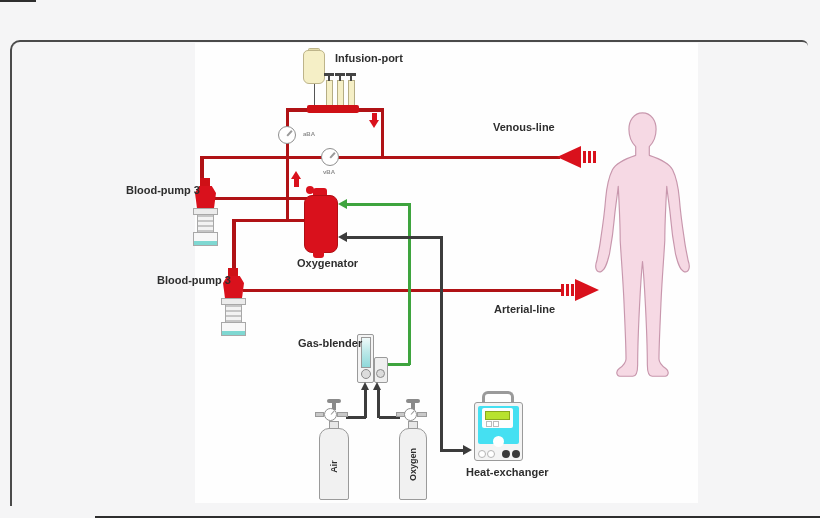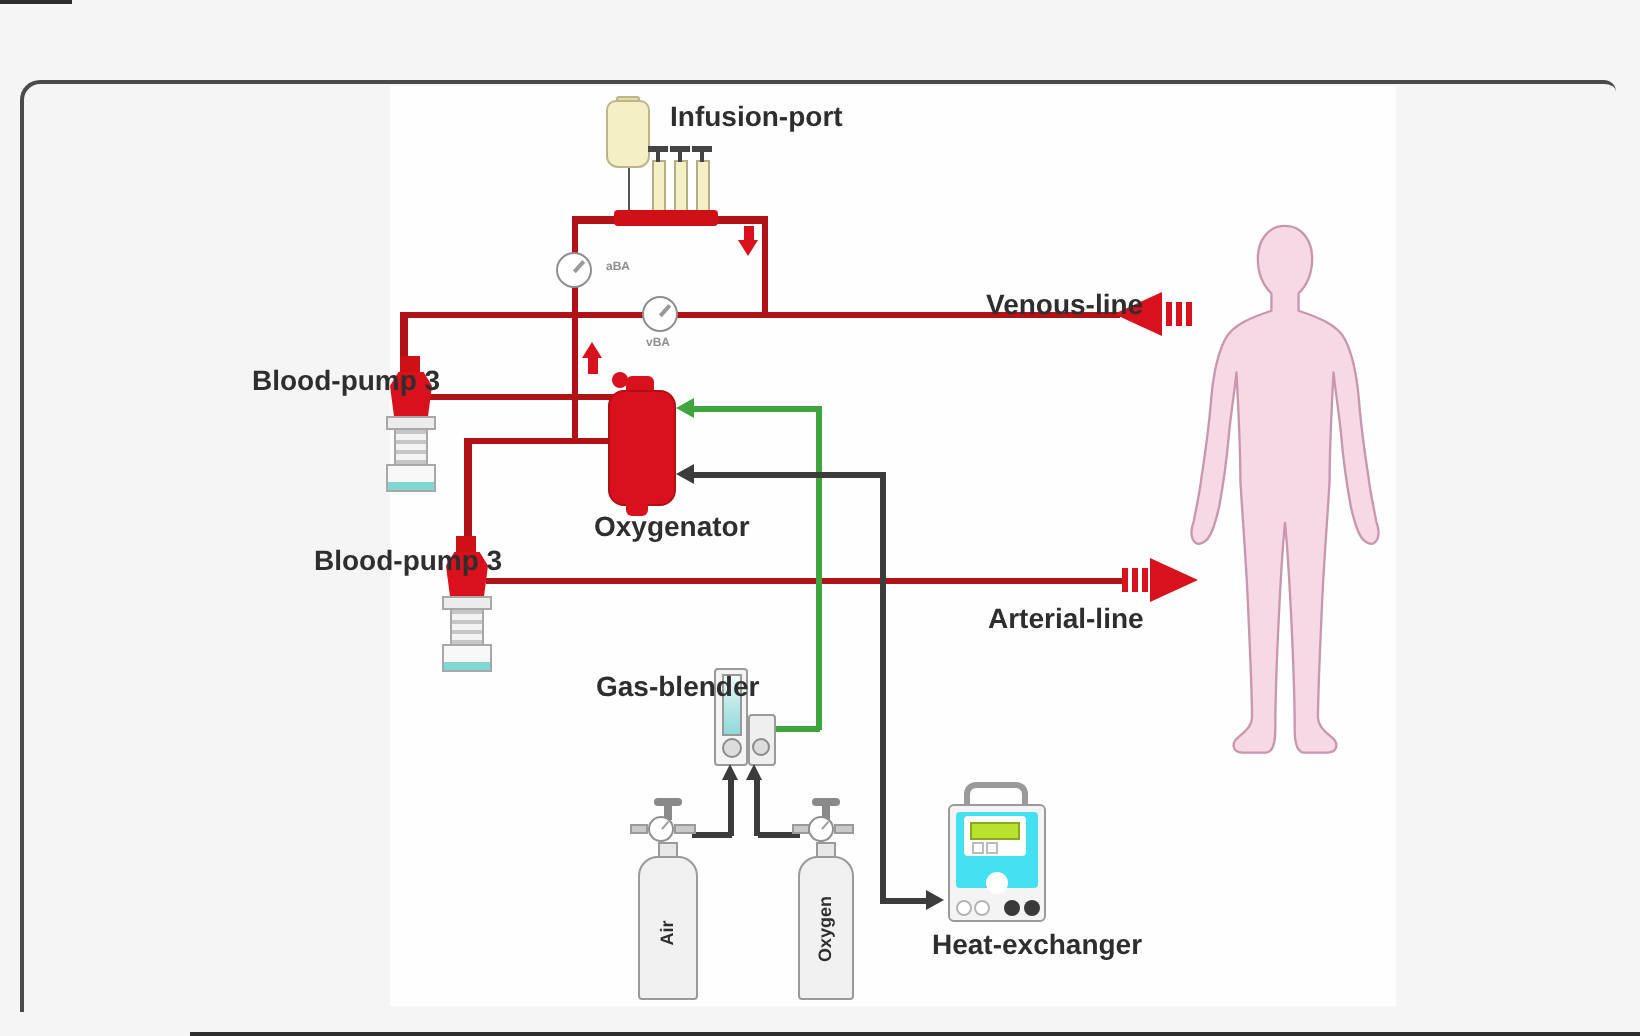--- a/index.html
+++ b/index.html
@@ -5,21 +5,21 @@
   html,body{margin:0;padding:0;background:#f5f5f6;}
   .stage{position:relative;width:820px;height:518px;background:#f5f5f6;overflow:hidden;
          font-family:"Liberation Sans",sans-serif;}
   .abs{position:absolute;box-sizing:border-box;}
   .frame{border-top:2px solid #4a4a4a;border-left:2px solid #4a4a4a;
          border-top-left-radius:10px;border-top-right-radius:6px;}
   .panel{background:#fefefe;}
   .lr{background:#b01215;}
   .lg{background:#3ea43e;}
   .lk{background:#3c3c3c;}
-  .lbl{font-size:14px;font-weight:700;color:#2e2e2e;white-space:nowrap;line-height:11px;}
+  .lbl{font-size:11px;font-weight:700;color:#2e2e2e;white-space:nowrap;line-height:11px;}
   .lbl-sm{font-size:6px;font-weight:700;color:#8f8f8f;white-space:nowrap;line-height:7px;}
   .rot{transform:rotate(-90deg);text-align:center;}
   .gauge{width:18px;height:18px;border:1.5px solid #8f8f8f;border-radius:50%;background:#fff;}
   .gauge .needle{position:absolute;left:8px;top:7.5px;width:7px;height:1.5px;background:#9a9a9a;
                  transform-origin:0 50%;transform:rotate(-48deg);}
   .reg{width:13px;height:13px;border:1.5px solid #8f8f8f;border-radius:50%;background:#fff;}
   .reg .needle{position:absolute;left:5.5px;top:5px;width:5px;height:1.2px;background:#9a9a9a;
                transform-origin:0 50%;transform:rotate(-48deg);}
   .tri{width:0;height:0;}
   .cyl{background:#f1f1f1;border:1.5px solid #9a9a9a;border-radius:10px 10px 2px 2px;}
@@ -176,21 +176,21 @@
          L40,275 C44,275 45,270 45,263 C45,242 46,221 47,201 C48,181 49,166 50,156
          C51,166 52,181 53,201 C54,221 55,242 55,263 C55,270 56,275 60,275
          L72,275 C77,275 78,270 74,267 C70,264 67,261 67,257 C67,243 68,224 69,200
          C70,176 72,152 73,134 C73,116 74,97 75,78 C76,88 78,100 79,111
          C80,123 82,137 84,148 C86,156 88,164 92,166 C97,169 100,163 97,155
          C96,149 94,141 93,132 C91,119 89,104 88,91 C87,80 85,69 81,61
          C77,53 66,49 57,46 L57,37 C61,33 64,27 64,19 C64,10 59,2 50,2 Z"></path>
   </svg>
 
   <div class="abs lbl" style="left:335px;top:53px;">Infusion-port</div>
-  <div class="abs lbl" style="left:493px;top:147px;">Venous-line</div>
+  <div class="abs lbl" style="left:493px;top:122px;">Venous-line</div>
   <div class="abs lbl" style="left:126px;top:185px;">Blood-pump 3</div>
   <div class="abs lbl" style="left:157px;top:275px;">Blood-pump 3</div>
   <div class="abs lbl" style="left:297px;top:258px;">Oxygenator</div>
   <div class="abs lbl" style="left:494px;top:304px;">Arterial-line</div>
   <div class="abs lbl" style="left:298px;top:338px;">Gas-blender</div>
   <div class="abs lbl" style="left:466px;top:467px;">Heat-exchanger</div>
 
 </div>
 
 </body></html>

